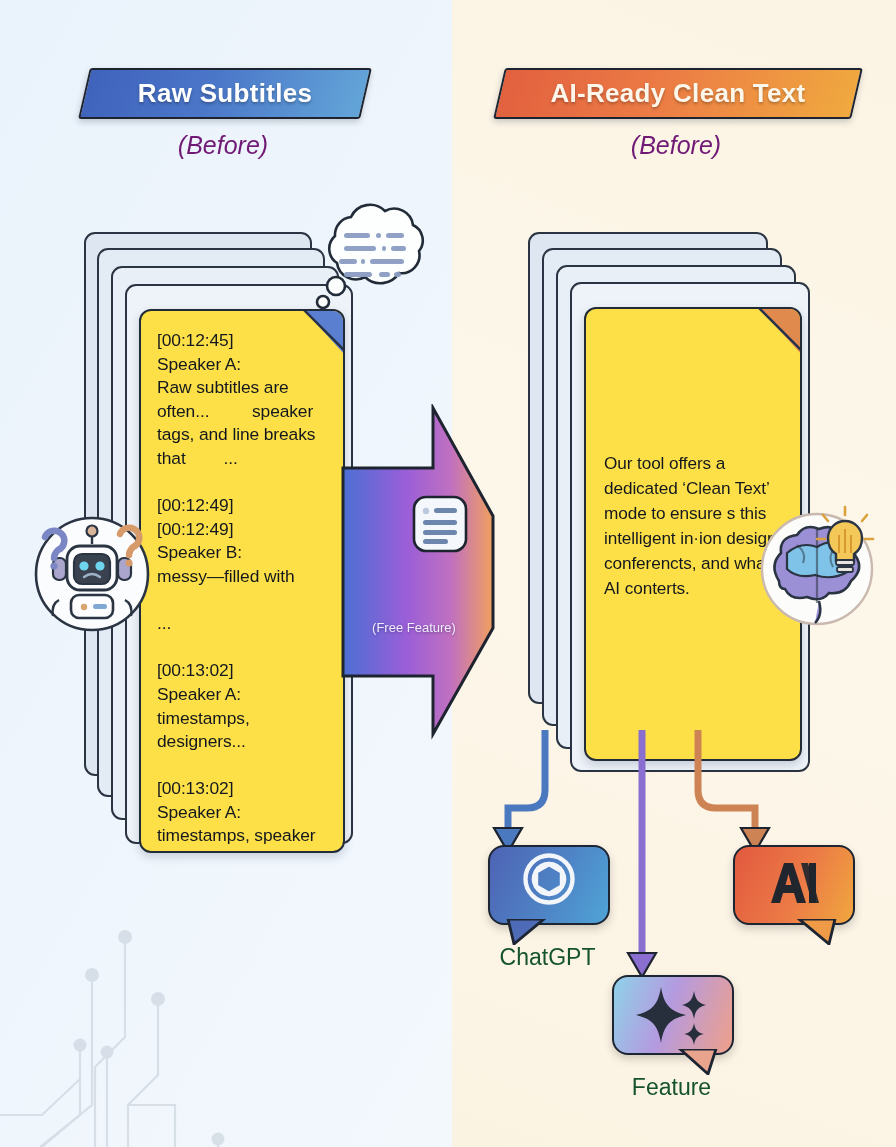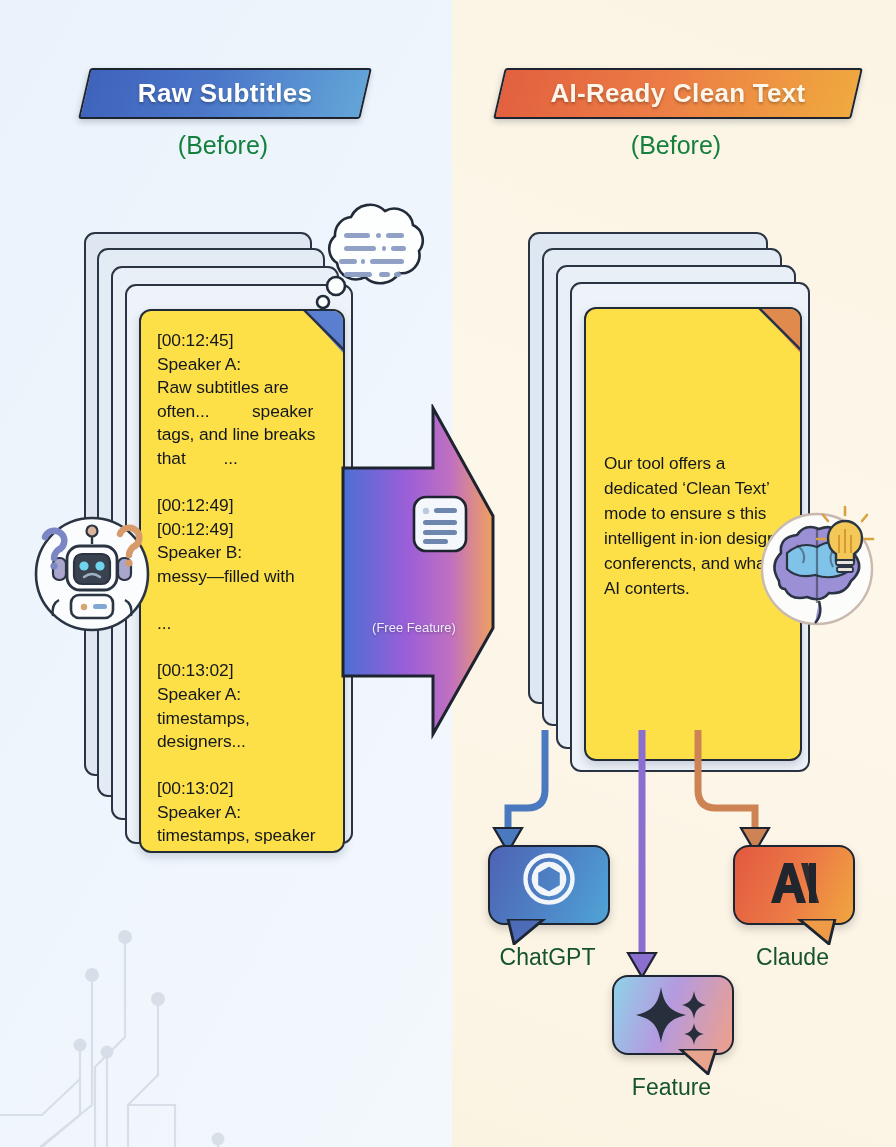--- a/index.html
+++ b/index.html
@@ -22,21 +22,21 @@
     border:2.5px solid #1d2430;border-radius:3px;
     box-shadow:0 3px 6px rgba(30,40,60,.22);}
   .banner .txt{transform:skewX(13deg);display:flex;align-items:center;justify-content:center;
     height:100%;color:#ffffff;font-weight:bold;font-size:26px;letter-spacing:.3px;
     text-shadow:0 2px 3px rgba(0,0,0,.28);white-space:nowrap;}
   #banner-left{left:84px;top:68px;width:278px;
     background:linear-gradient(100deg,#3f63bb 0%,#4b77c9 45%,#63a5d8 100%);}
   #banner-right{left:499px;top:68px;width:354px;
     background:linear-gradient(100deg,#e2603f 0%,#ec7c45 45%,#f0a93f 100%);}
   #banner-right .txt{color:#fdf6ea;}
-  .subcaption{position:absolute;font-size:25px;color:#15803d;font-weight:500;text-align:center;}
+  .subcaption{position:absolute;font-size:25px;color:#701a75;font-weight:500;text-align:center;font-style:italic;}
   #sub-left{left:84px;top:131px;width:278px;}
   #sub-right{left:499px;top:131px;width:354px;}
 
   
   .stack{position:absolute;}
   .sheet{position:absolute;background:#e8eef6;border:2.6px solid #2a3442;border-radius:11px;}
   .sheet.s1{background:#dee7f1;}
   .sheet.s2{background:#e3ebf4;}
   .sheet.s3{background:#e8eff7;}
   .sheet.s4{background:#eef3f9;}
@@ -308,21 +308,20 @@
       <g fill="#20252e">
         <path d="M36 56 L49 16 L58 16 L71 56 L62 56 L59 46 L48 46 L45 56 Z M50.5 38 L56.5 38 L53.5 27 Z"></path>
         <path d="M74 16 L81 16 L81 56 L74 56 Z"></path>
         <path d="M66 16 L73 16 L84 56 L77 56 Z" opacity=".92"></path>
       </g>
     </svg>
     <svg class="aitail" style="right:16px;bottom:-22px;width:40px;height:26px;" viewBox="0 0 40 26">
       <path d="M2 0 L38 0 L32 25 Z" fill="#ee9a46" stroke="#1d2533" stroke-width="2.8"></path>
     </svg>
   </div>
-  <div class="ailabel" id="lbl-claude">Claude</div>
 
   <div class="aibubble" id="bub-gemini">
     <svg viewBox="0 0 118 76" style="width:100%;height:100%;">
       <g fill="#272f3d">
         <path d="M47 10 C50 28 56 34 72 38 C56 42 50 48 47 66 C44 48 38 42 22 38 C38 34 44 28 47 10 Z"></path>
         <path d="M80 14 C81.5 23 84.5 26 92 28 C84.5 30 81.5 33 80 42 C78.5 33 75.5 30 68 28 C75.5 26 78.5 23 80 14 Z"></path>
         <path d="M80 46 C81.2 53 83.6 55.5 90 57 C83.6 58.5 81.2 61 80 68 C78.8 61 76.4 58.5 70 57 C76.4 55.5 78.8 53 80 46 Z"></path>
       </g>
     </svg>
     <svg class="aitail" style="right:14px;bottom:-22px;width:40px;height:26px;" viewBox="0 0 40 26">

